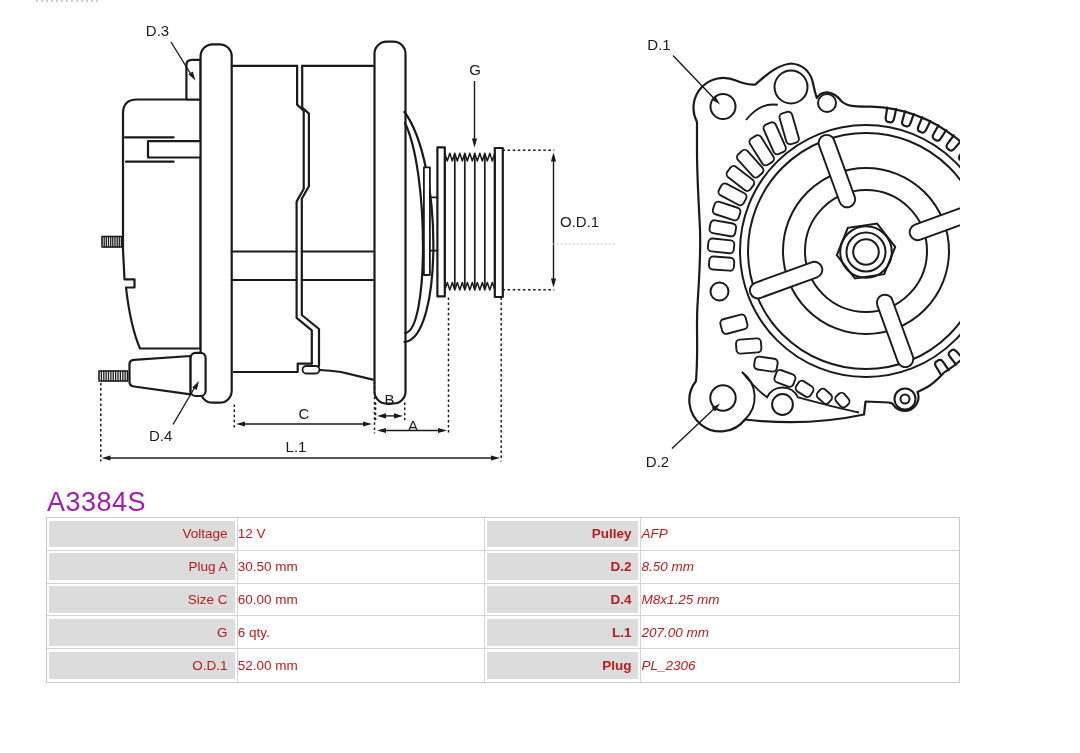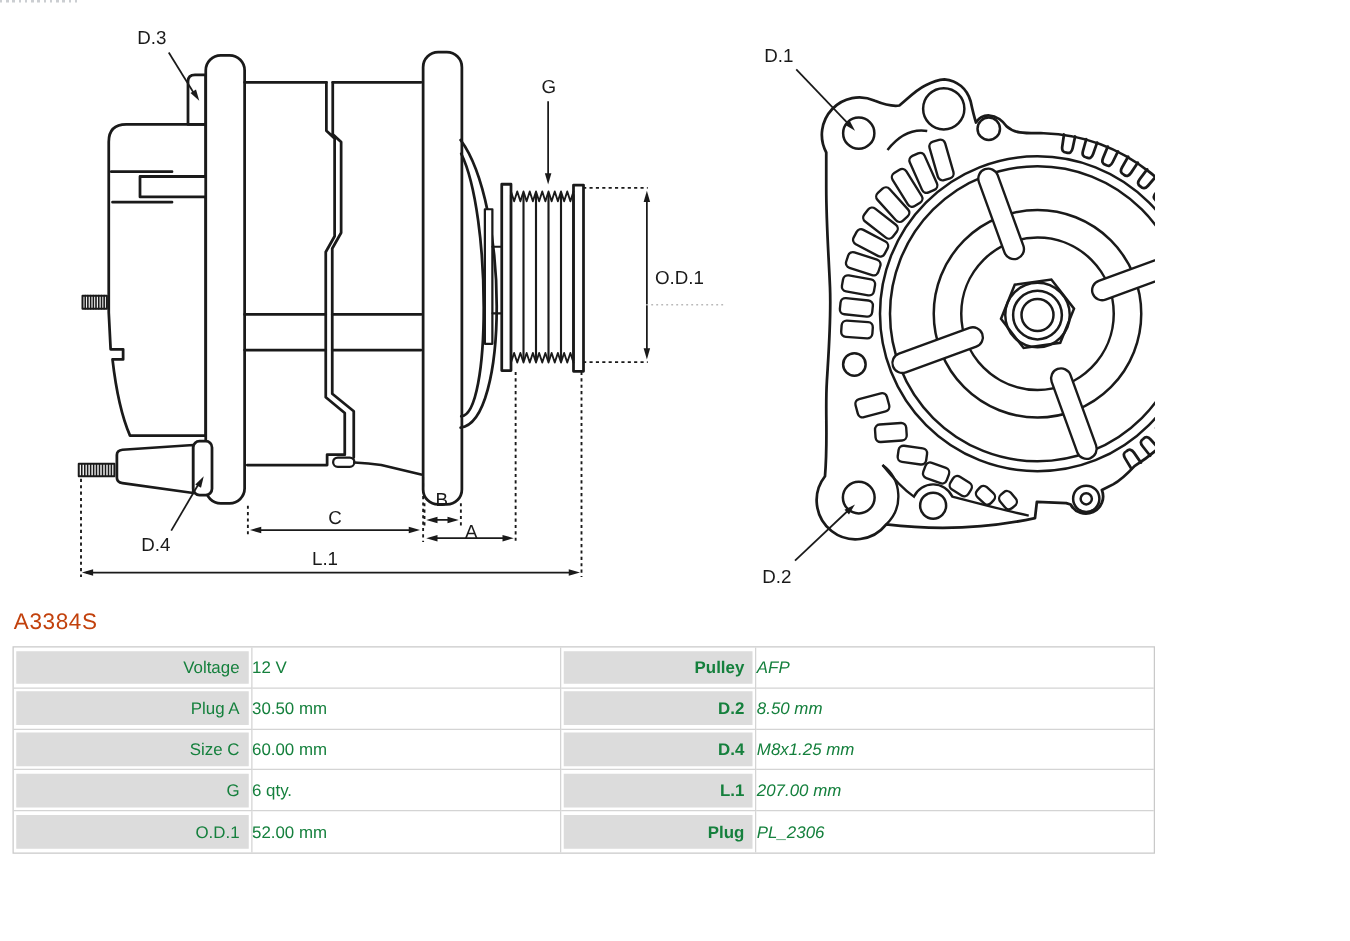--- a/index.html
+++ b/index.html
@@ -1,24 +1,24 @@
 <!DOCTYPE html>
 <html><head><meta charset="utf-8">
 <style>
 * { margin:0; padding:0; box-sizing:border-box; }
 html,body { width:1080px; height:753px; background:#fff; font-family:"Liberation Sans",sans-serif; -webkit-font-smoothing:antialiased; }
-#page { position:relative; width:924px; height:753px; overflow:hidden; }
+#page { position:relative; width:924px; height:753px; overflow:hidden;margin-left:36px; }
 #corner { position:absolute; left:0; top:0; width:63px; height:2px;
   background-image:repeating-linear-gradient(90deg,#a8adb3 0 2px,transparent 2px 5px); opacity:.6; }
 svg.diag { position:absolute; left:0; top:0; }
-#code { position:absolute; left:11px; top:487px; font-size:18px; color:#c2410c; letter-spacing:.5px; }
+#code { position:absolute; left:11px; top:487px; font-size:27px; color:#a21caf; letter-spacing:.5px; }
 #spec { position:absolute; left:10px; top:517px; border-collapse:separate; border-spacing:0;
   border:1px solid #c9c9c9; background:#fff; table-layout:fixed; }
 #spec td { height:32.8px; border-bottom:1px solid #d4d4d4; border-right:1px solid #d4d4d4;
-  font-size:13.5px; color:#15803d; vertical-align:middle; }
+  font-size:13.5px; color:#b91c1c; vertical-align:middle; }
 #spec tr:last-child td { border-bottom:none; }
 #spec td.c4 { border-right:none; }
 #spec td.l div { background:#dcdcdc; margin:2px; height:26.8px; display:flex; align-items:center;
   justify-content:flex-end; padding-right:7px; }
 #spec td.v { text-align:left; padding-right:9px; }
 #spec td.c4 { padding-right:12px;font-style:italic; }
 td.c1 { width:218px; } td.c2 { width:289px; } td.c3 { width:178px;font-weight:bold; } td.c4 { width:369px; }
 </style></head>
 <body>
 <div id="page">

